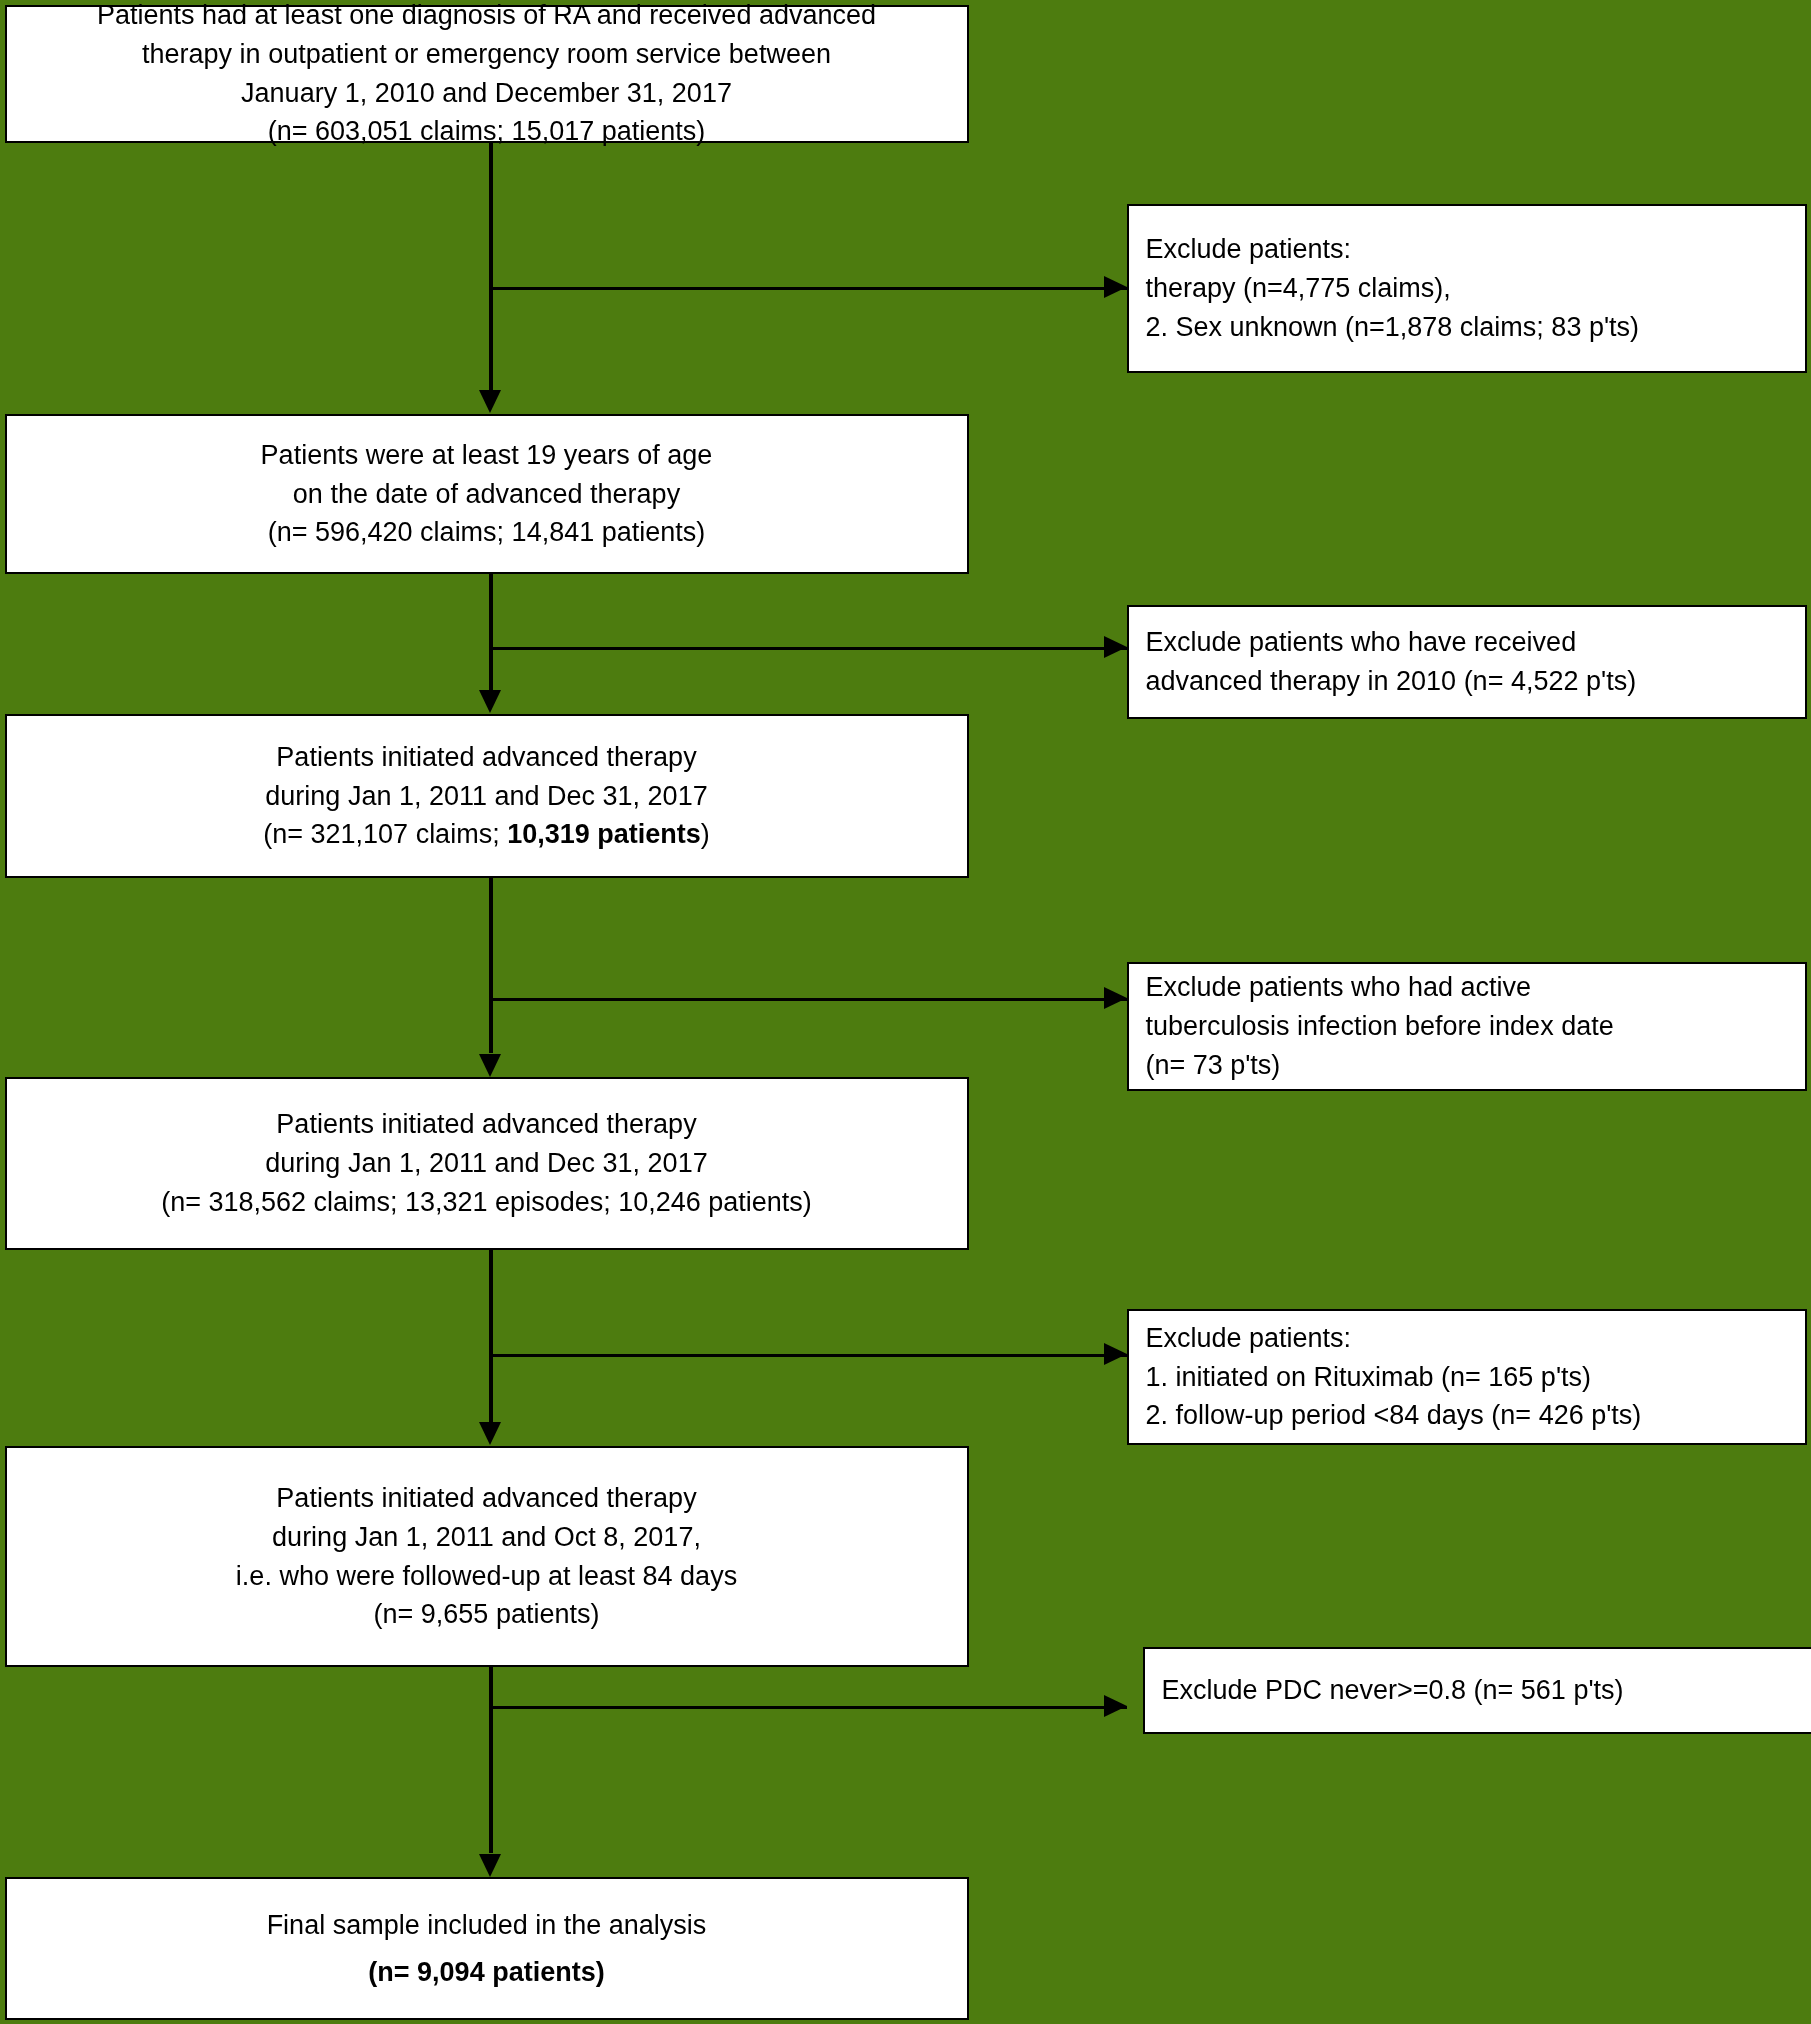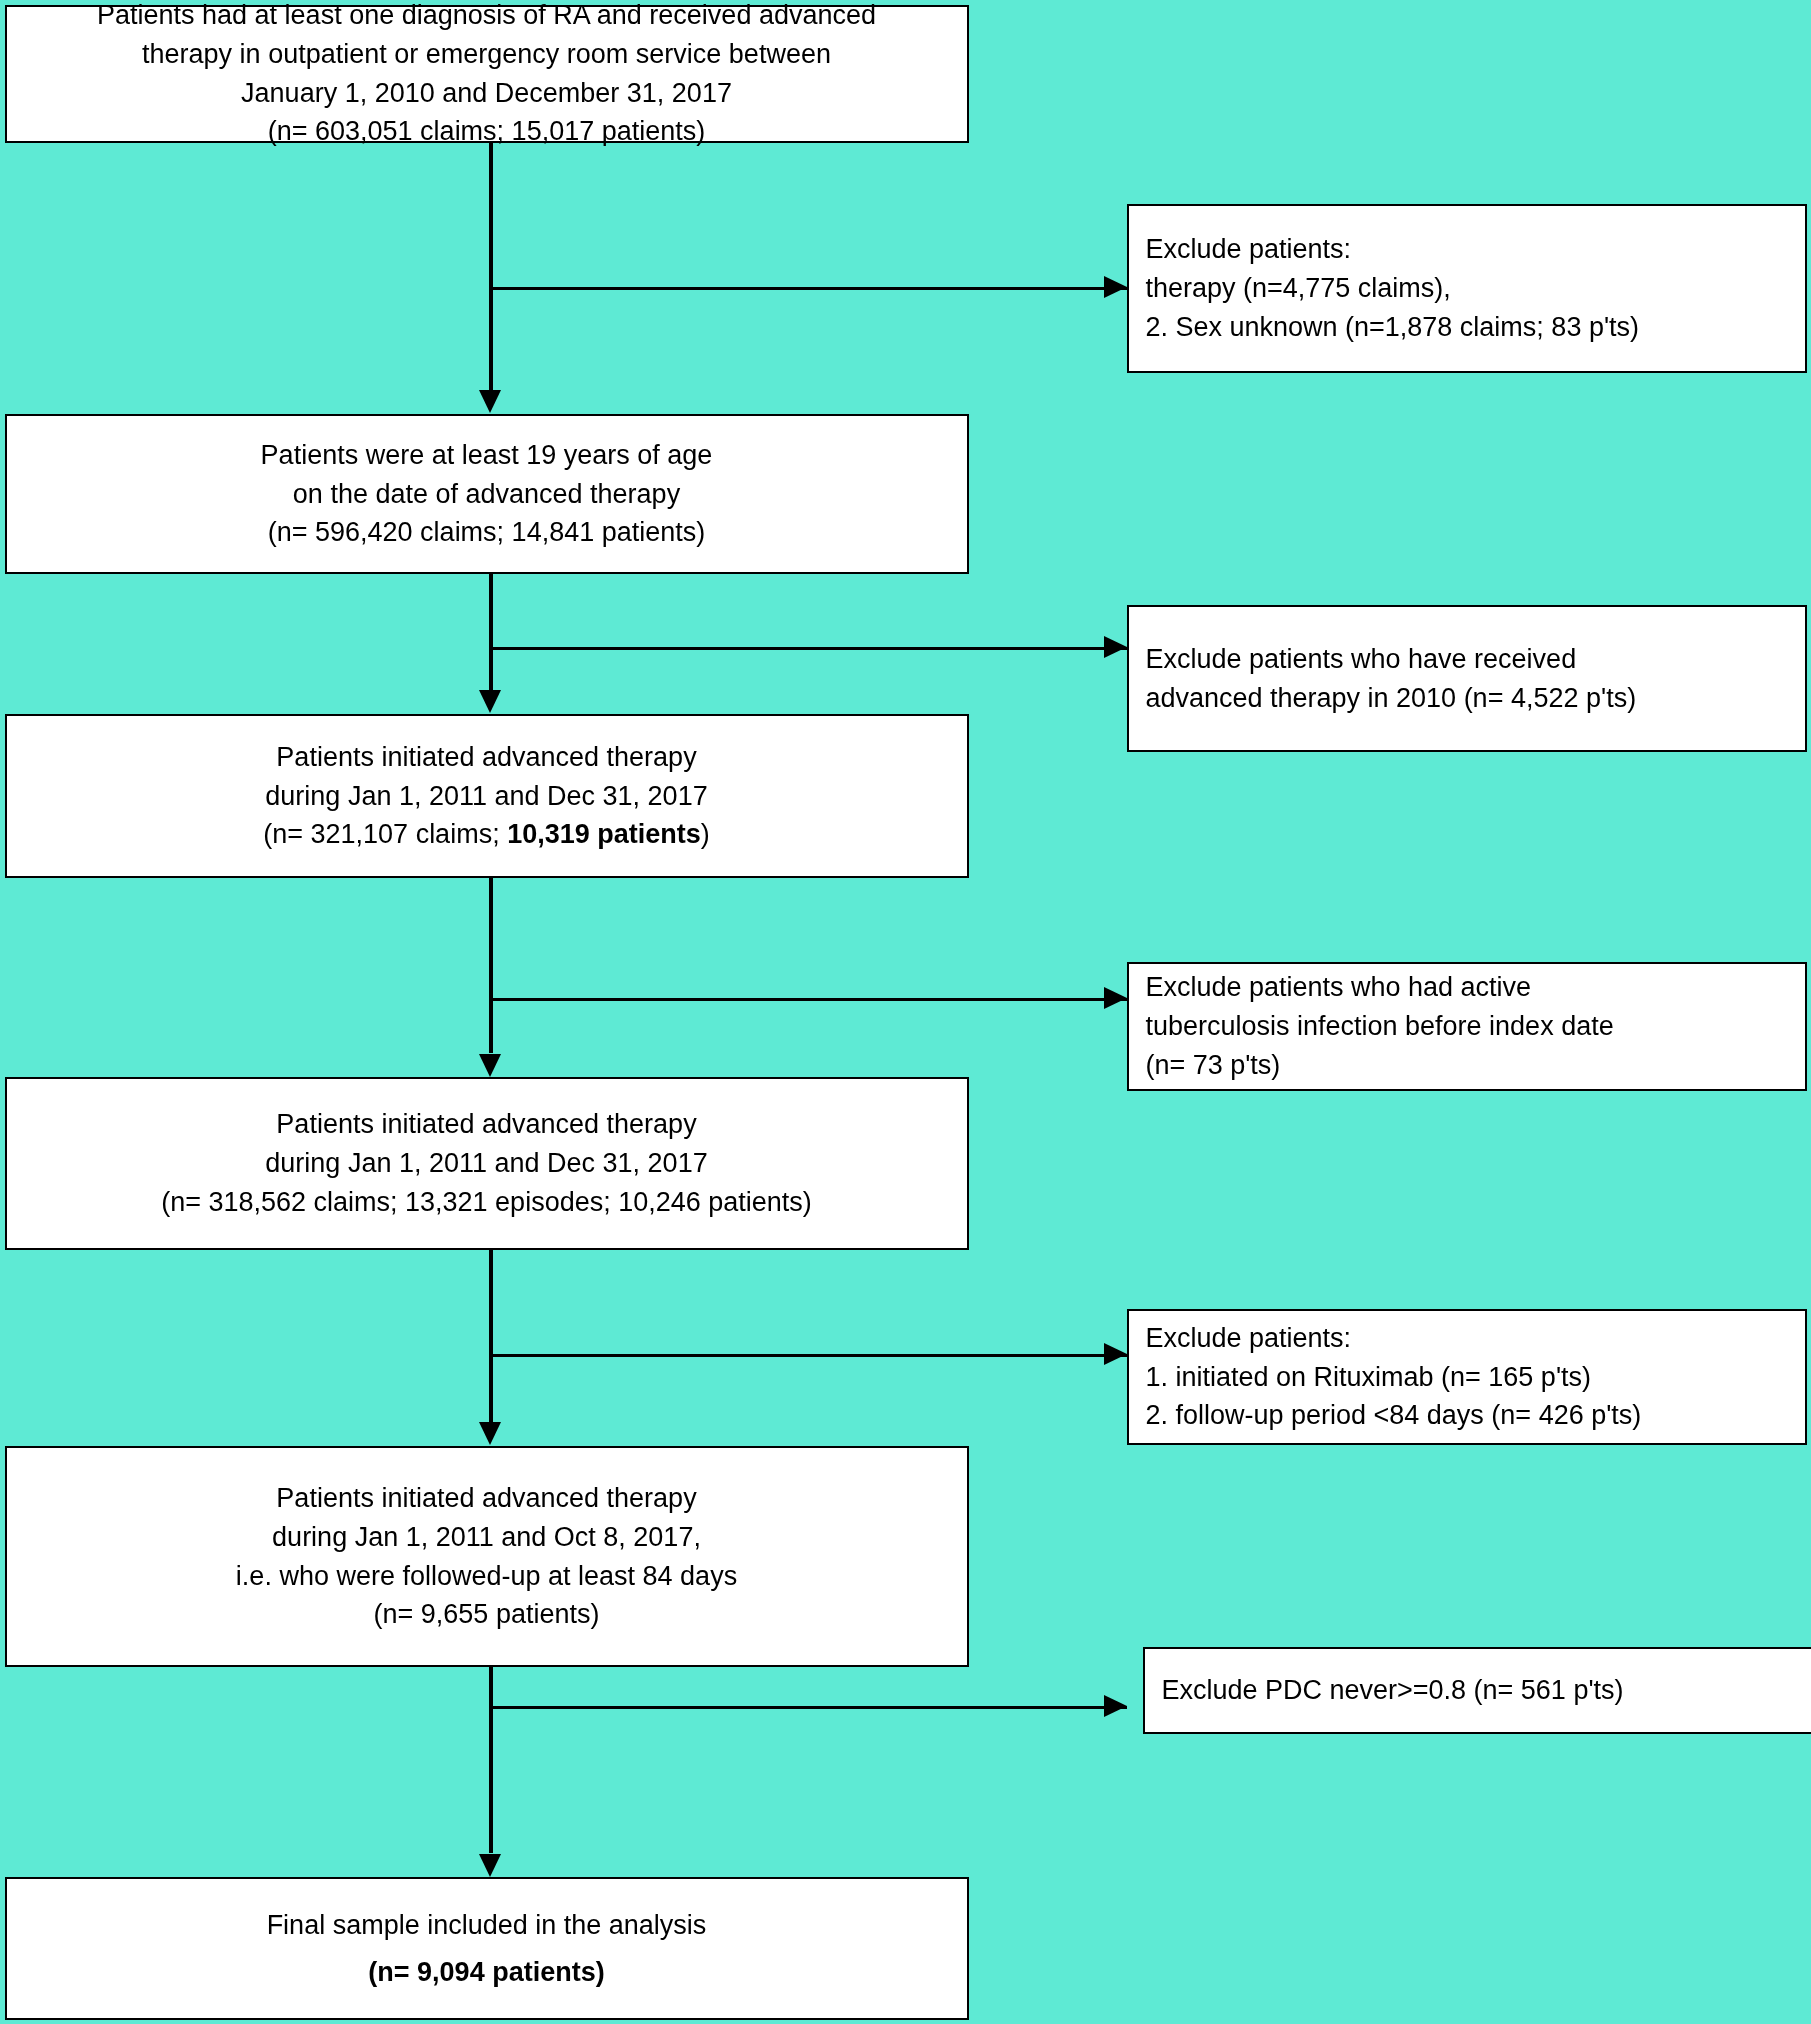--- a/index.html
+++ b/index.html
@@ -4,21 +4,21 @@
 <style>
   html, body {
     margin: 0;
     padding: 0;
     background: #ffffff;
   }
   #canvas {
     position: relative;
     width: 1812px;
     height: 2025px;
-    background: #5eead4;
+    background: #4d7c0f;
     font-family: "Liberation Sans", "DejaVu Sans", sans-serif;
     overflow: hidden;
   }
   .box {
     position: absolute;
     box-sizing: border-box;
     border: 2.7px solid #000000;
     background: #ffffff;
     display: flex;
     flex-direction: column;
@@ -101,21 +101,21 @@
     <p class="line">Patients were at least 19 years of age</p>
     <p class="line">on the date of advanced therapy</p>
     <p class="line">(n= 596,420 claims; 14,841 patients)</p>
   </div>
 
   <div class="vline" style="left:489px; top:574px; height:116px;"></div>
   <div class="arrow-down" style="left:479px; top:690px;"></div>
   <div class="hline" style="left:491px; top:647px; width:636px;"></div>
   <div class="arrow-right" style="left:1104px; top:636px;"></div>
 
-  <div class="box excl" style="left:1127px; top:605px; width:680px; height:147px;">
+  <div class="box excl" style="left:1127px; top:605px; width:680px; height:114px;">
     <p class="line">Exclude patients who have received</p>
     <p class="line">advanced therapy in 2010 (n= 4,522 p'ts)</p>
   </div>
 
   <div class="box main" style="left:4.5px; top:714px; width:964px; height:164px;">
     <p class="line">Patients initiated advanced therapy</p>
     <p class="line">during Jan 1, 2011 and Dec 31, 2017</p>
     <p class="line"><span>(n= 321,107 claims; </span><span class="bold">10,319 patients</span><span>)</span></p>
   </div>
 

